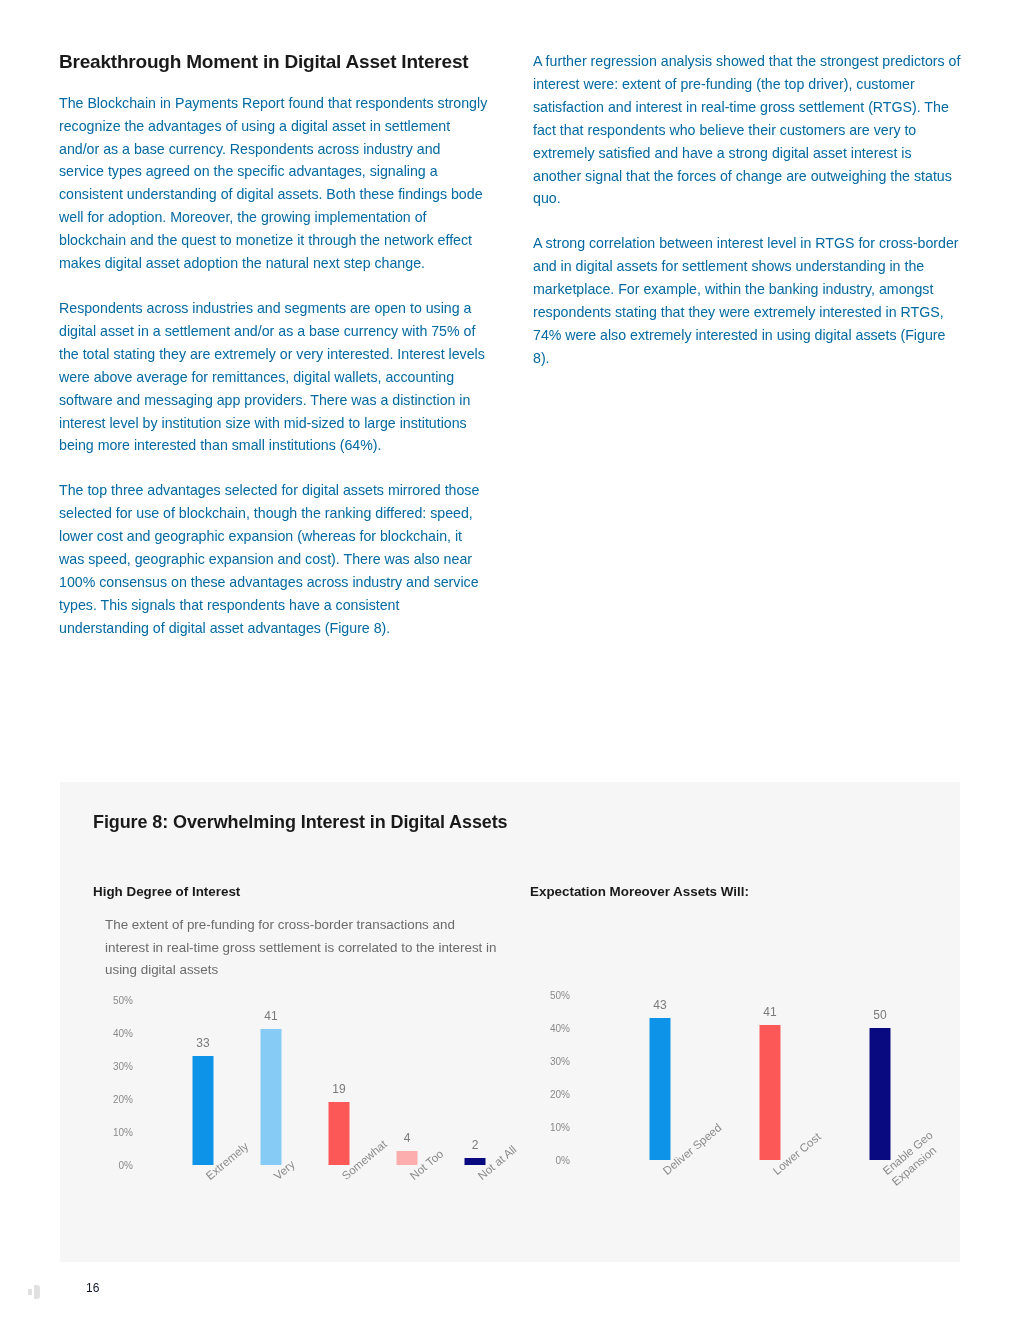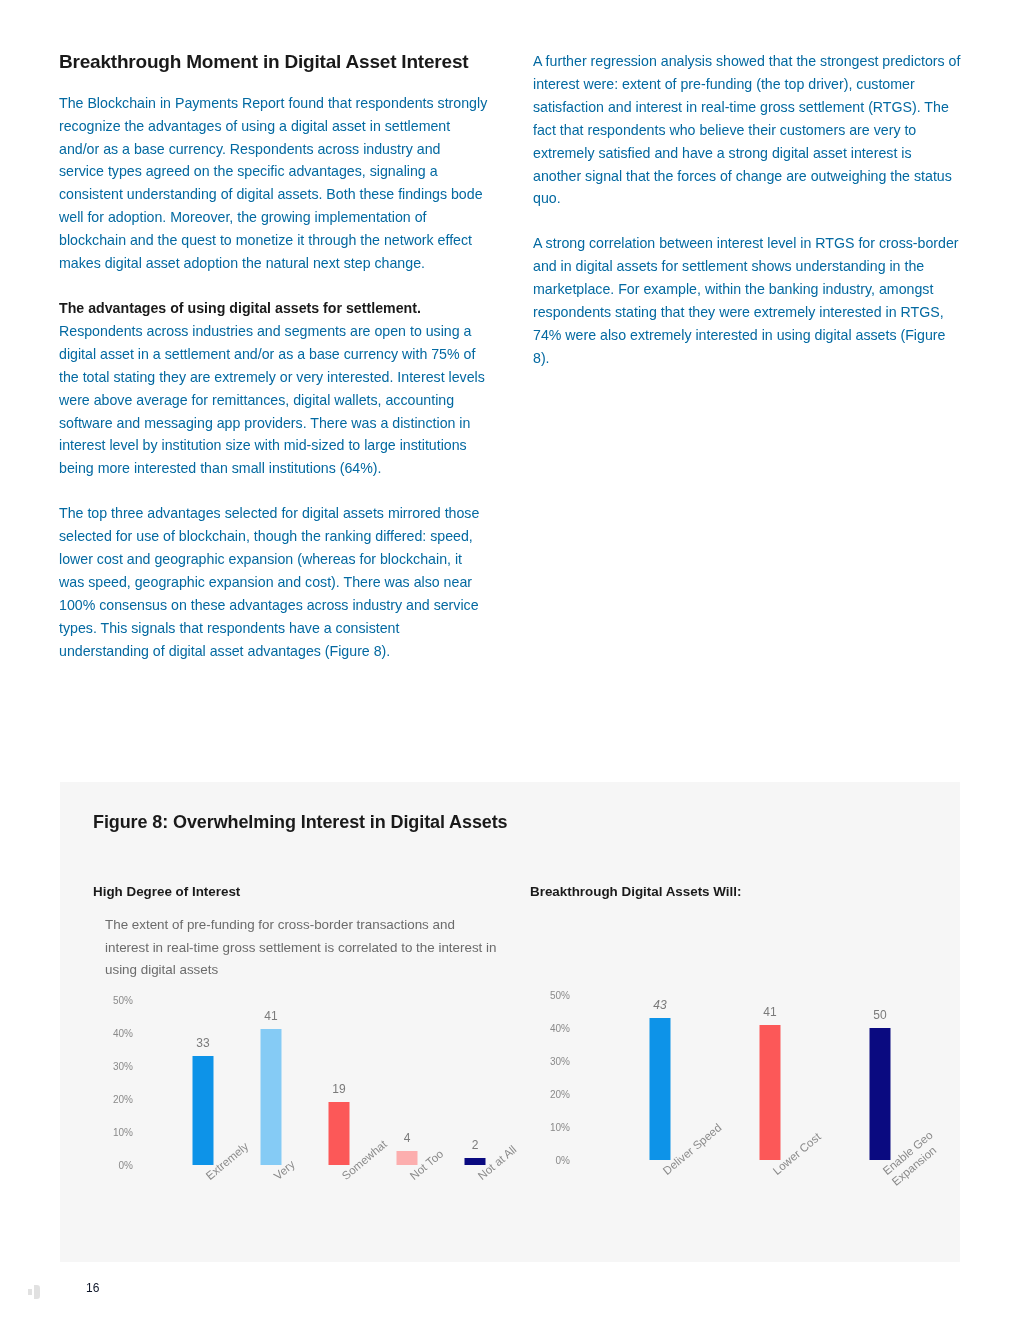--- a/index.html
+++ b/index.html
@@ -179,21 +179,20 @@
   }
   .fm-a { left: 0;  top: 4px; width: 4px;  height: 6px; }
   .fm-b { left: 6px; top: 0;  width: 6px;  height: 14px; border-radius: 0 3px 3px 0; }
 </style>
 </head>
 <body>
 
 <div class="col col-left">
   <h1 class="page-title">Breakthrough Moment in Digital Asset Interest</h1>
   <p class="body-p">The Blockchain in Payments Report found that respondents strongly recognize the advantages of using a digital asset in settlement and/or as a base currency. Respondents across industry and service types agreed on the specific advantages, signaling a consistent understanding of digital assets. Both these findings bode well for adoption. Moreover, the growing implementation of blockchain and the quest to monetize it through the network effect makes digital asset adoption the natural next step change.</p>
-  <p class="lead-bold">The advantages of using digital assets for settlement.</p>
   <p class="body-p">Respondents across industries and segments are open to using a digital asset in a settlement and/or as a base currency with 75% of the total stating they are extremely or very interested. Interest levels were above average for remittances, digital wallets, accounting software and messaging app providers. There was a distinction in interest level by institution size with mid-sized to large institutions being more interested than small institutions (64%).</p>
   <p class="body-p tight">The top three advantages selected for digital assets mirrored those selected for use of blockchain, though the ranking differed: speed, lower cost and geographic expansion (whereas for blockchain, it was speed, geographic expansion and cost). There was also near 100% consensus on these advantages across industry and service types. This signals that respondents have a consistent understanding of digital asset advantages (Figure 8).</p>
 </div>
 
 <div class="col col-right">
   <p class="body-p">A further regression analysis showed that the strongest predictors of interest were: extent of pre-funding (the top driver), customer satisfaction and interest in real-time gross settlement (RTGS). The fact that respondents who believe their customers are very to extremely satisfied and have a strong digital asset interest is another signal that the forces of change are outweighing the status quo.</p>
   <p class="body-p tight">A strong correlation between interest level in RTGS for cross-border and in digital assets for settlement shows understanding in the marketplace. For example, within the banking industry, amongst respondents stating that they were extremely interested in RTGS, 74% were also extremely interested in using digital assets (Figure 8).</p>
 </div>
 
 <div class="figure-panel">
@@ -236,35 +235,35 @@
           <div class="bar-slot" style="left: 314px; width: 40px;">
             <div class="bar" style="height: 6.6px; background: rgb(10, 10, 128);"></div>
             <div class="bar-value" style="bottom: 12.6px;">2</div>
             <div class="bar-cat">Not at All</div>
           </div>
         </div>
     </div>
   </div>
 
   <div class="chart-block chart-right">
-    <div class="chart-heading">Breakthrough Digital Assets Will:</div>
+    <div class="chart-heading">Expectation Moreover Assets Will:</div>
     <div class="chart-sub"></div>
     <div class="plot plot-right">
       <div class="axis-labels" id="axis-right">
           <div class="axis-tick" style="top: 165px;">0%</div>
           <div class="axis-tick" style="top: 132px;">10%</div>
           <div class="axis-tick" style="top: 99px;">20%</div>
           <div class="axis-tick" style="top: 66px;">30%</div>
           <div class="axis-tick" style="top: 33px;">40%</div>
           <div class="axis-tick" style="top: 0px;">50%</div>
         </div>
       <div class="bars" id="bars-right">
           <div class="bar-slot" style="left: 62px; width: 40px;">
             <div class="bar" style="height: 141.9px; background: rgb(13, 147, 232);"></div>
-            <div class="bar-value" style="bottom: 147.9px; font-style: italic;">43</div>
+            <div class="bar-value" style="bottom: 147.9px;">43</div>
             <div class="bar-cat">Deliver Speed</div>
           </div>
           <div class="bar-slot" style="left: 172px; width: 40px;">
             <div class="bar" style="height: 135.3px; background: rgb(252, 88, 88);"></div>
             <div class="bar-value" style="bottom: 141.3px;">41</div>
             <div class="bar-cat">Lower Cost</div>
           </div>
           <div class="bar-slot" style="left: 282px; width: 40px;">
             <div class="bar" style="height: 132px; background: rgb(10, 10, 128);"></div>
             <div class="bar-value" style="bottom: 138px;">50</div>

